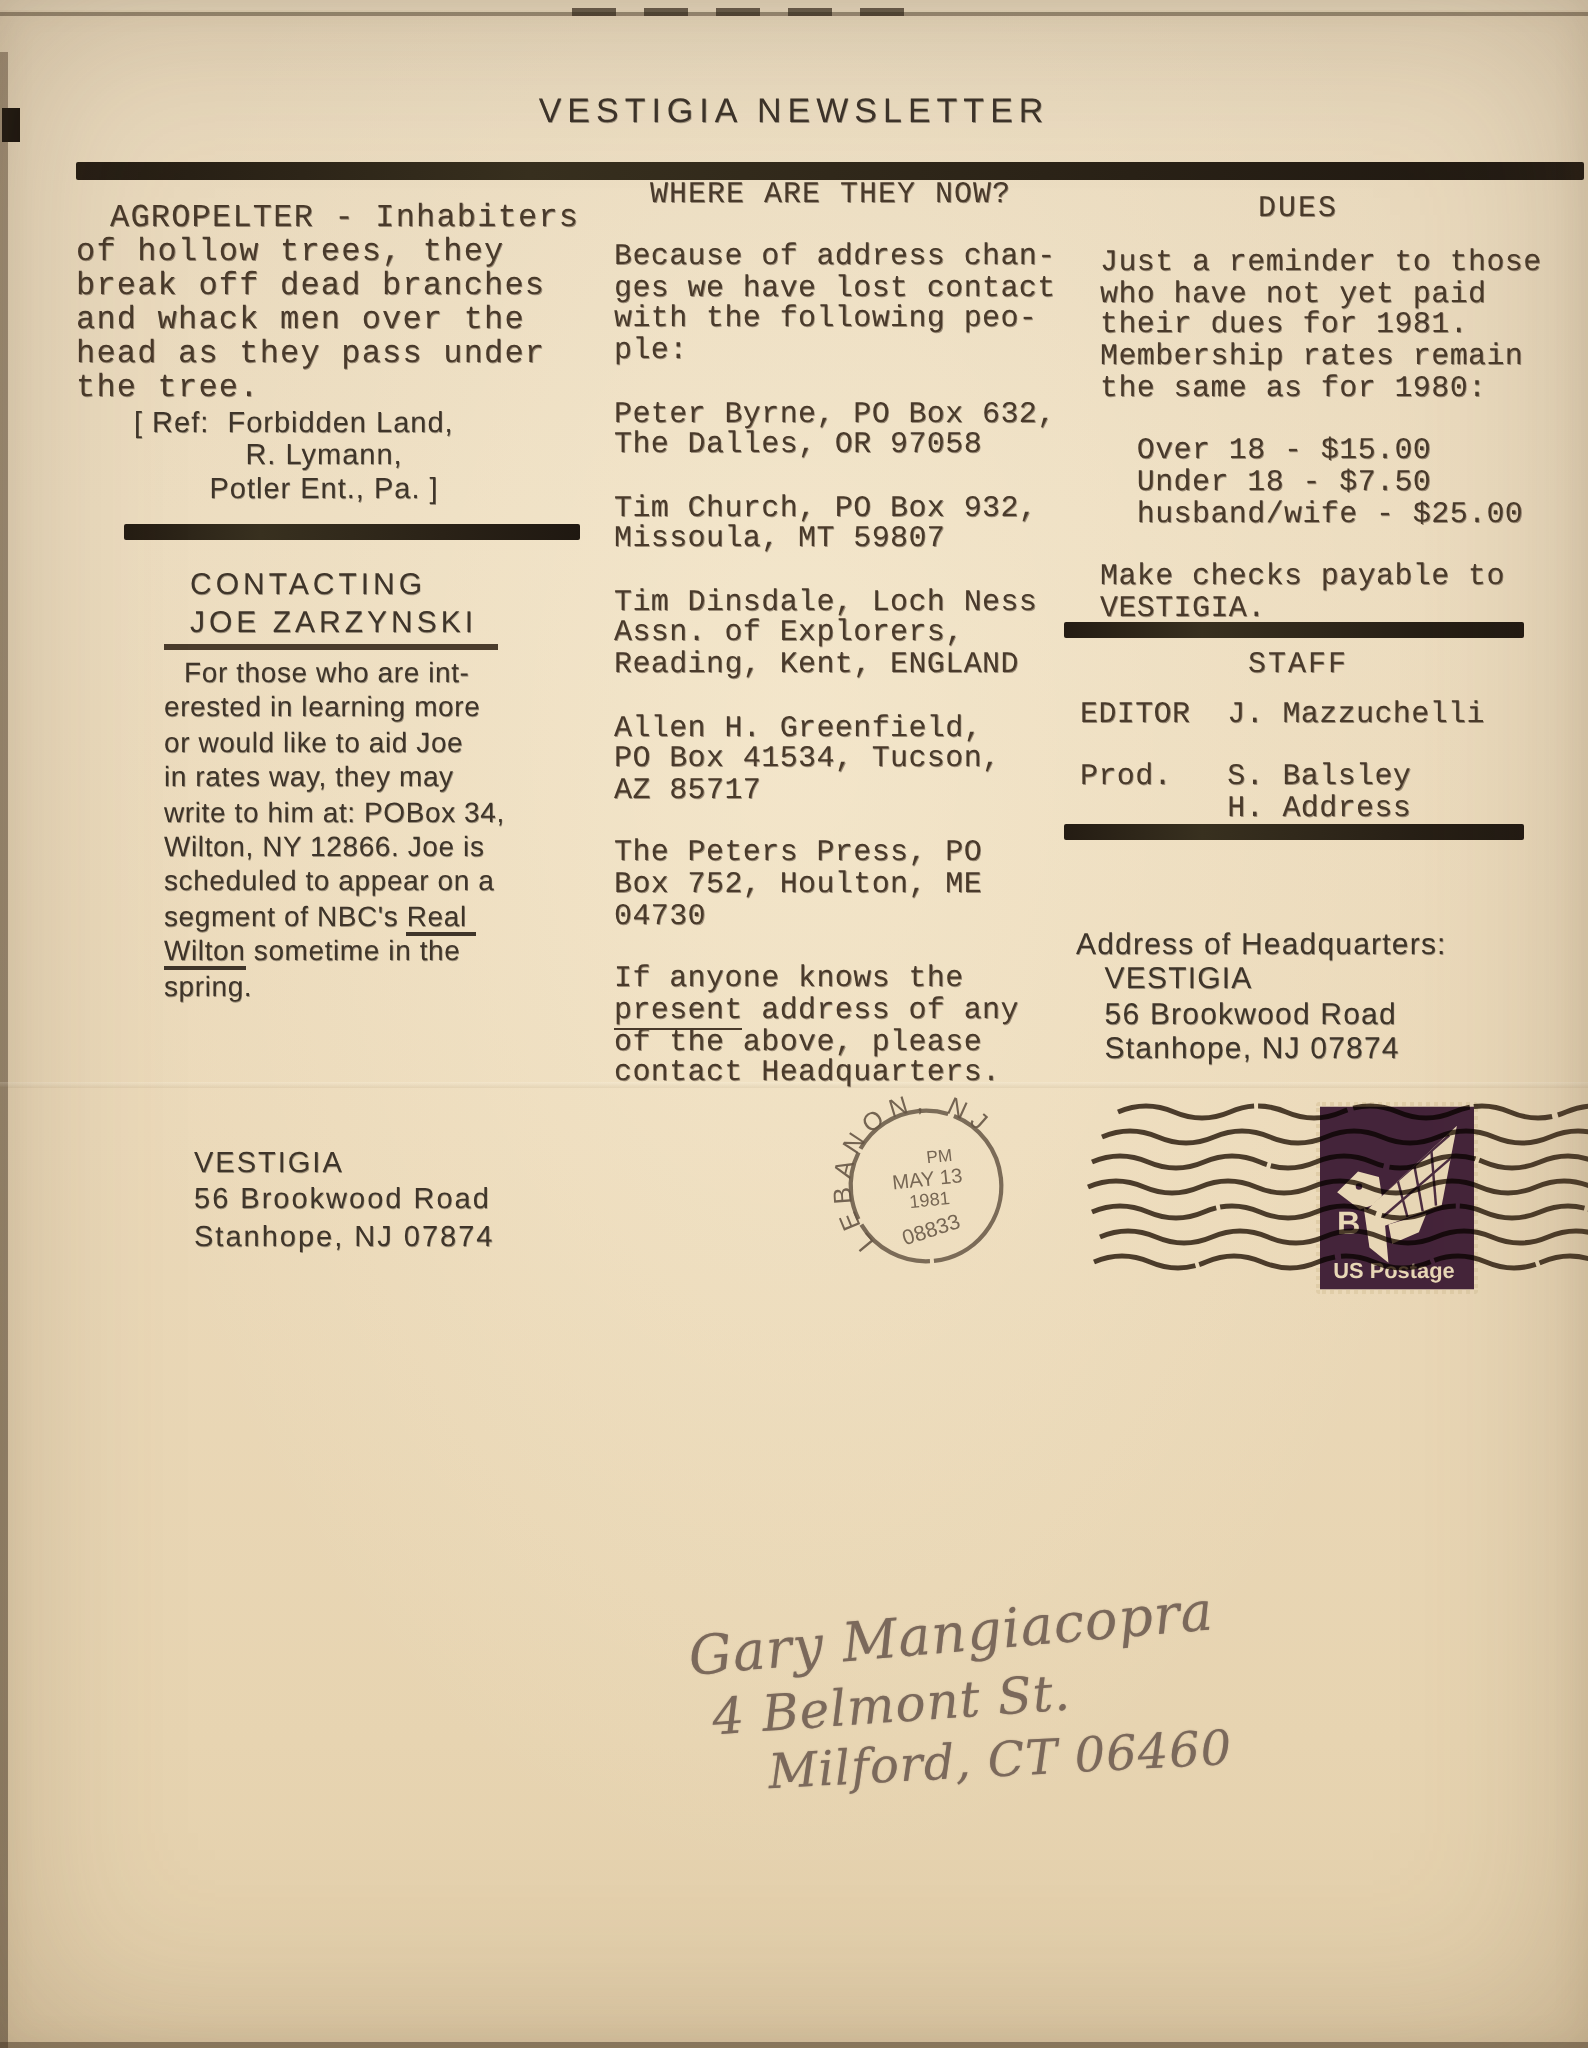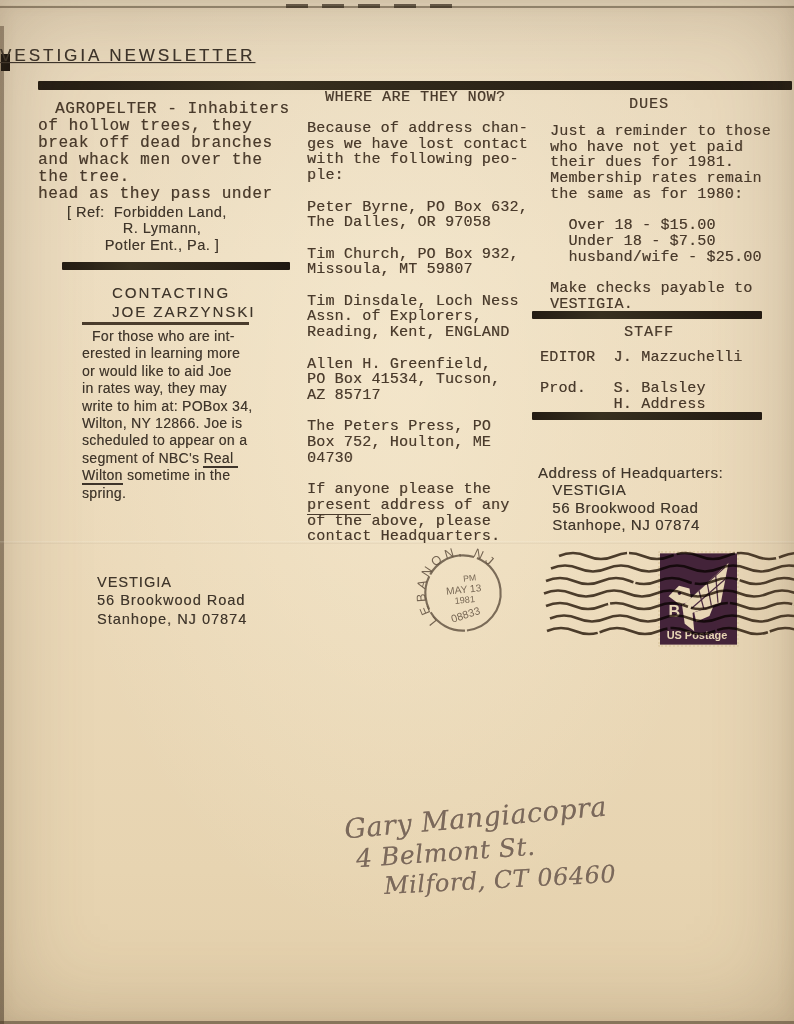--- a/index.html
+++ b/index.html
@@ -26,33 +26,33 @@
     background:repeating-linear-gradient(90deg,#2d2318 0 22px,transparent 22px 36px);}
   .left-strip{left:0;top:26px;bottom:0;width:4px;opacity:.5;
     background:linear-gradient(180deg,#5a4835,#3c2f22);}
   .notch{left:1px;top:54px;width:9px;height:17px;background:#17120d;}
   .bottom-line{bottom:0;left:0;right:0;height:3px;background:#3f3122;opacity:.5;}
   .crease{top:541px;left:0;width:794px;height:3px;opacity:.5;
     background:linear-gradient(180deg,rgba(255,250,235,.5),rgba(120,95,60,.18));}
   .vignette{inset:0;pointer-events:none;z-index:9;
     box-shadow:inset 0 0 90px rgba(97,76,50,.28), inset 0 0 18px rgba(97,76,50,.12);}
 
-  .title{top:46px;left:0;right:0;font-size:17px;letter-spacing:3px;color:#3c332a;text-decoration:underline;}
+  .title{top:46px;left:0;right:0;text-align:center;font-size:17px;letter-spacing:3px;color:#3c332a;}
   .rule{background:linear-gradient(90deg,#241c13,#38301f 30%,#2a2217 70%,#1f1811);border-radius:1px;}
   .rule-main{top:81px;left:38px;width:754px;height:9px;}
   .rule-left{top:262px;left:62px;width:228px;height:8px;}
   .rule-staff-top{top:311px;left:532px;width:230px;height:8px;}
   .rule-staff-bottom{top:412px;left:532px;width:230px;height:8px;}
 
   .agropelter{left:38px;top:101px;width:270px;font-size:16px;line-height:17px;letter-spacing:.6px;}
   .agropelter .tl:first-child{padding-left:17px;}
   .ref{left:38px;top:204px;width:248px;font-size:14.5px;line-height:16.4px;letter-spacing:.5px;}
   .ref .tl{text-align:center;}
   .ref .tl:first-child{text-align:left;padding-left:29px;}
-  .contact-head{left:95px;top:283px;font-size:15px;line-height:19px;letter-spacing:2px;margin-left:17px;}
+  .contact-head{left:95px;top:283px;font-size:15px;line-height:19px;letter-spacing:2px;}
   .contact-underline{top:322px;left:82px;width:167px;height:2.5px;background:#4a3c2c;}
   .contact-body{left:82px;top:328px;width:240px;font-size:14px;line-height:17.4px;letter-spacing:.3px;}
   .contact-body .tl:first-child{padding-left:10px;}
 
   .mid-head{left:325px;top:89px;font-size:15px;letter-spacing:.5px;}
   .mid-body{left:307px;top:121px;width:242px;font-size:15px;line-height:15.7px;letter-spacing:.2px;}
 
   .dues-head{left:538px;top:96px;width:222px;text-align:center;font-size:15px;letter-spacing:1px;}
   .dues-body{left:538px;top:124px;width:252px;font-size:15px;line-height:15.7px;letter-spacing:.2px;margin-left:12px;}
   .staff-head{left:538px;top:324px;width:222px;text-align:center;font-size:15px;letter-spacing:1px;}
@@ -86,22 +86,22 @@
   <div class="abs crease"></div>
 
   <div class="abs title sans">VESTIGIA NEWSLETTER</div>
   <div class="abs rule rule-main"></div>
 
   <div class="abs mono agropelter">
       <div class="tl">AGROPELTER - Inhabiters</div>
       <div class="tl">of hollow trees, they</div>
       <div class="tl">break off dead branches</div>
       <div class="tl">and whack men over the</div>
+      <div class="tl">head as they pass under</div>
       <div class="tl">the tree.</div>
-      <div class="tl">head as they pass under</div>
     </div>
   <div class="abs sans ref">
       <div class="tl">[ Ref:  Forbidden Land,</div>
       <div class="tl">R. Lymann,</div>
       <div class="tl">Potler Ent., Pa. ]</div>
     </div>
   <div class="abs rule rule-left"></div>
   <div class="abs sans contact-head">
       <div class="tl">CONTACTING</div>
       <div class="tl">JOE ZARZYNSKI</div>
@@ -138,21 +138,21 @@
       <div class="tl">Reading, Kent, ENGLAND</div>
       <div class="tl">&nbsp;</div>
       <div class="tl">Allen H. Greenfield,</div>
       <div class="tl">PO Box 41534, Tucson,</div>
       <div class="tl">AZ 85717</div>
       <div class="tl">&nbsp;</div>
       <div class="tl">The Peters Press, PO</div>
       <div class="tl">Box 752, Houlton, ME</div>
       <div class="tl">04730</div>
       <div class="tl">&nbsp;</div>
-      <div class="tl">If anyone please the</div>
+      <div class="tl">If anyone knows the</div>
       <div class="tl"><span class="u">present</span><span> address of any</span></div>
       <div class="tl">of the above, please</div>
       <div class="tl">contact Headquarters.</div>
     </div>
 
   <div class="abs mono dues-head">DUES</div>
   <div class="abs mono dues-body">
       <div class="tl">Just a reminder to those</div>
       <div class="tl">who have not yet paid</div>
       <div class="tl">their dues for 1981.</div>

